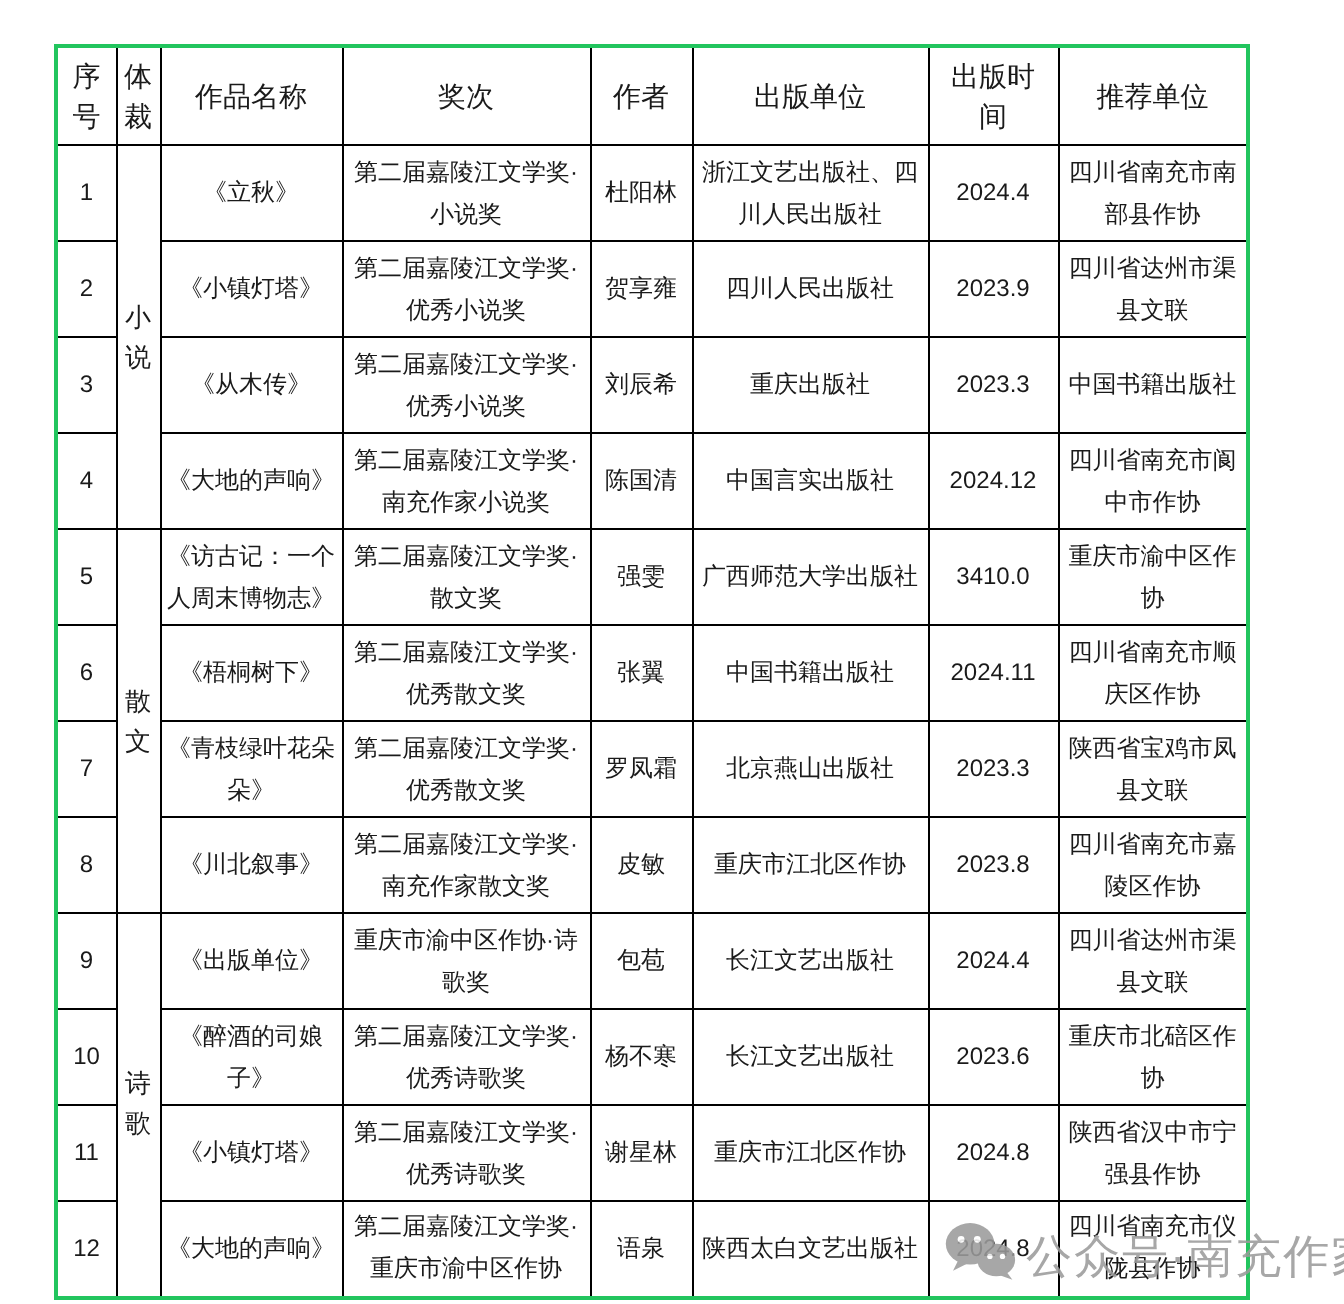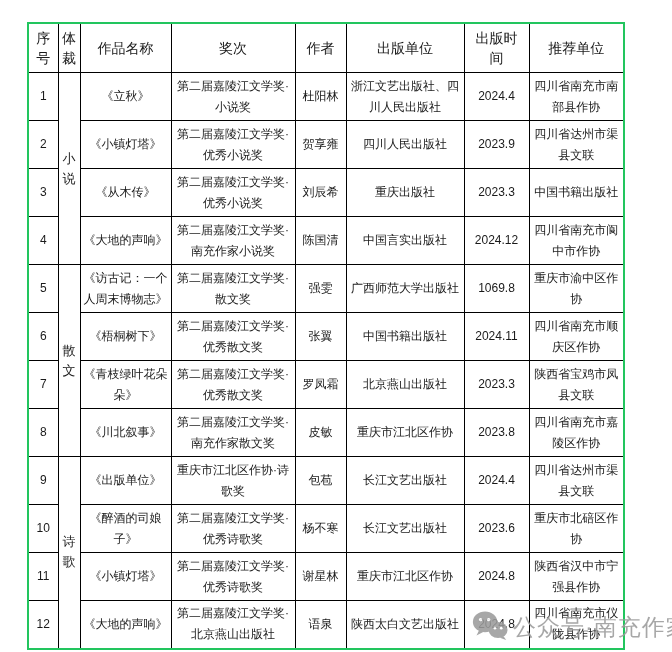--- a/index.html
+++ b/index.html
@@ -100,21 +100,21 @@
       <td>2024.12</td>
       <td>四川省南充市阆中市作协</td>
     </tr>
     <tr>
       <td>5</td>
       <td class="genre-cell" rowspan="4">散文</td>
       <td>《访古记：一个人周末博物志》</td>
       <td>第二届嘉陵江文学奖·散文奖</td>
       <td>强雯</td>
       <td>广西师范大学出版社</td>
-      <td>1069.8</td>
+      <td>3410.0</td>
       <td>重庆市渝中区作协</td>
     </tr>
     <tr>
       <td>6</td>
       <td>《梧桐树下》</td>
       <td>第二届嘉陵江文学奖·优秀散文奖</td>
       <td>张翼</td>
       <td>中国书籍出版社</td>
       <td>2024.11</td>
       <td>四川省南充市顺庆区作协</td>
@@ -134,21 +134,21 @@
       <td>第二届嘉陵江文学奖·南充作家散文奖</td>
       <td>皮敏</td>
       <td>重庆市江北区作协</td>
       <td>2023.8</td>
       <td>四川省南充市嘉陵区作协</td>
     </tr>
     <tr>
       <td>9</td>
       <td class="genre-cell" rowspan="4">诗歌</td>
       <td>《出版单位》</td>
-      <td>重庆市江北区作协·诗歌奖</td>
+      <td>重庆市渝中区作协·诗歌奖</td>
       <td>包苞</td>
       <td>长江文艺出版社</td>
       <td>2024.4</td>
       <td>四川省达州市渠县文联</td>
     </tr>
     <tr>
       <td>10</td>
       <td>《醉酒的司娘子》</td>
       <td>第二届嘉陵江文学奖·优秀诗歌奖</td>
       <td>杨不寒</td>
@@ -161,21 +161,21 @@
       <td>《小镇灯塔》</td>
       <td>第二届嘉陵江文学奖·优秀诗歌奖</td>
       <td>谢星林</td>
       <td>重庆市江北区作协</td>
       <td>2024.8</td>
       <td>陕西省汉中市宁强县作协</td>
     </tr>
     <tr>
       <td>12</td>
       <td>《大地的声响》</td>
-      <td>第二届嘉陵江文学奖·北京燕山出版社</td>
+      <td>第二届嘉陵江文学奖·重庆市渝中区作协</td>
       <td>语泉</td>
       <td>陕西太白文艺出版社</td>
       <td>2024.8</td>
       <td>四川省南充市仪陇县作协</td>
     </tr>
   </tbody>
 </table>
 
 <div class="watermark">
   <span class="wm-icon">

